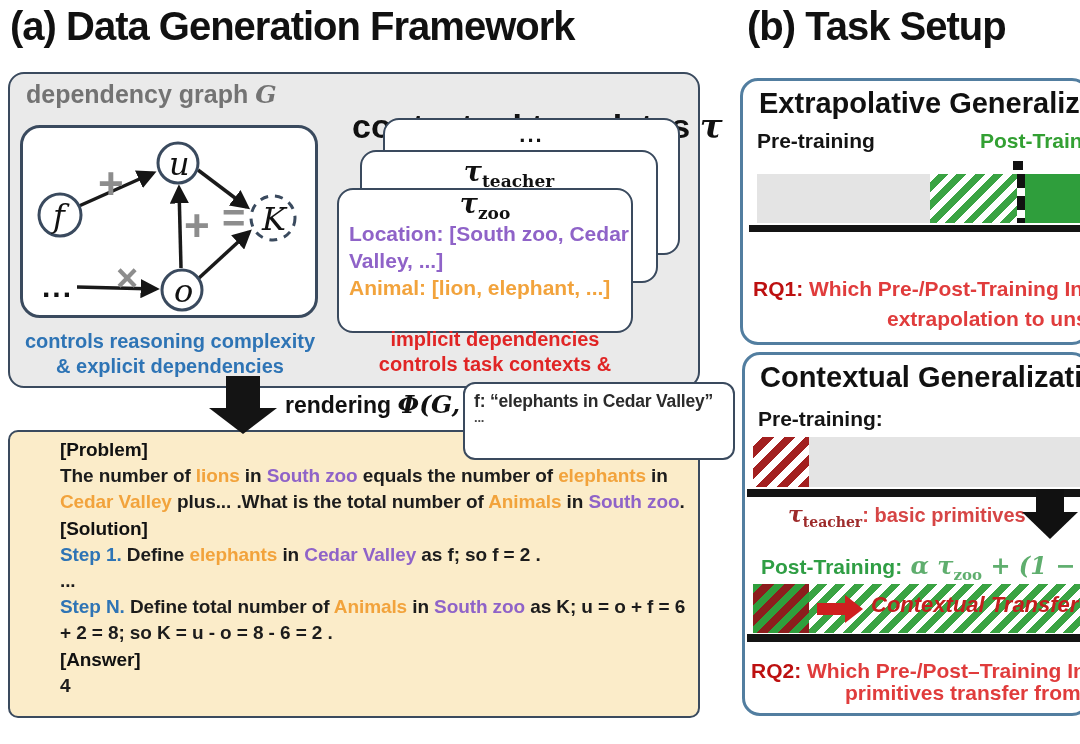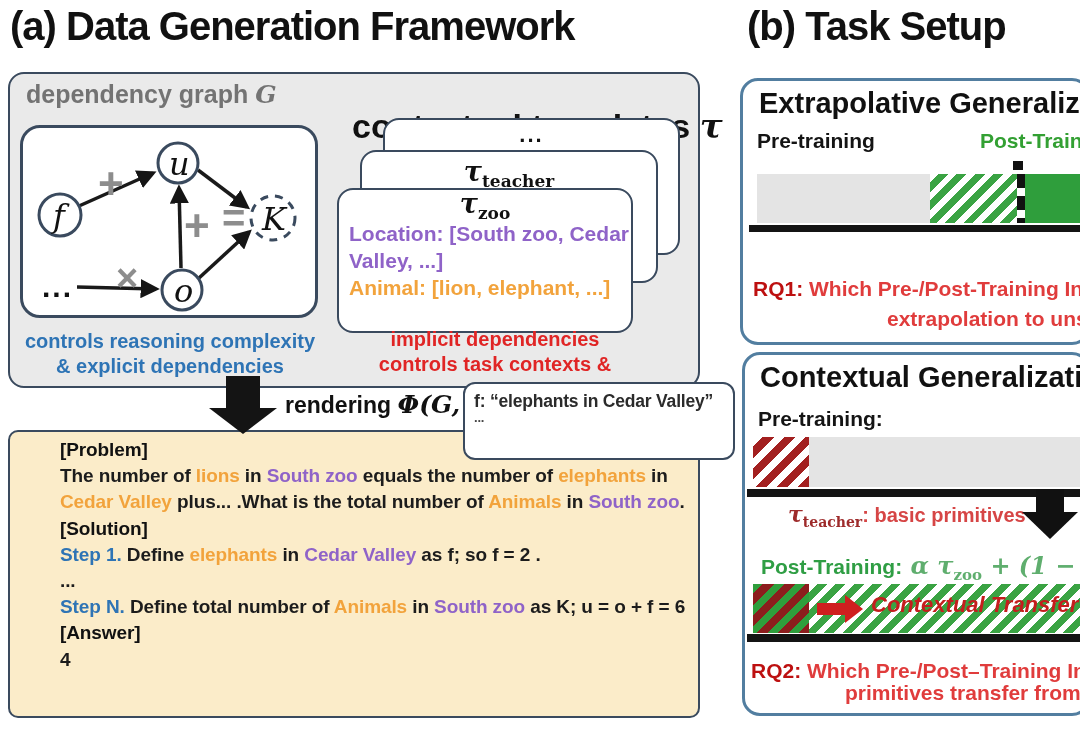--- a/index.html
+++ b/index.html
@@ -180,20 +180,21 @@
 
   <div class="abs" id="problem-box">
     <div id="problem-content">
       <div class="line hdr">[Problem]</div>
       <div class="line"><span>The number of </span><span class="org">lions</span><span> in </span><span class="pur">South zoo</span><span> equals the number of </span><span class="org">elephants</span><span> in</span></div>
       <div class="line"><span class="org">Cedar Valley</span><span> plus... .What is the total number of </span><span class="org">Animals</span><span> in </span><span class="pur">South zoo</span><span>.</span></div>
       <div class="line hdr">[Solution]</div>
       <div class="line"><span class="blu">Step 1.</span><span> Define </span><span class="org">elephants</span><span> in </span><span class="pur">Cedar Valley</span><span> as f; so f = 2 .</span></div>
       <div class="line">...</div>
       <div class="line"><span class="blu">Step N.</span><span> Define total number of </span><span class="org">Animals</span><span> in </span><span class="pur">South zoo</span><span> as K; u = o + f = 6</span></div>
+      <div class="line">+ 2 = 8; so K = u - o = 8 - 6 = 2 .</div>
       <div class="line hdr">[Answer]</div>
       <div class="line">4</div>
     </div>
   </div>
 
   <div class="bbox" id="box1">
     <div class="btitle">Extrapolative Generalization</div>
     <div class="blabel" style="left:14px;top:48px;">Pre-training</div>
     <div class="blabel green-label" style="left:237px;top:48px;">Post-Training</div>
     <div id="b1-dot"></div>

